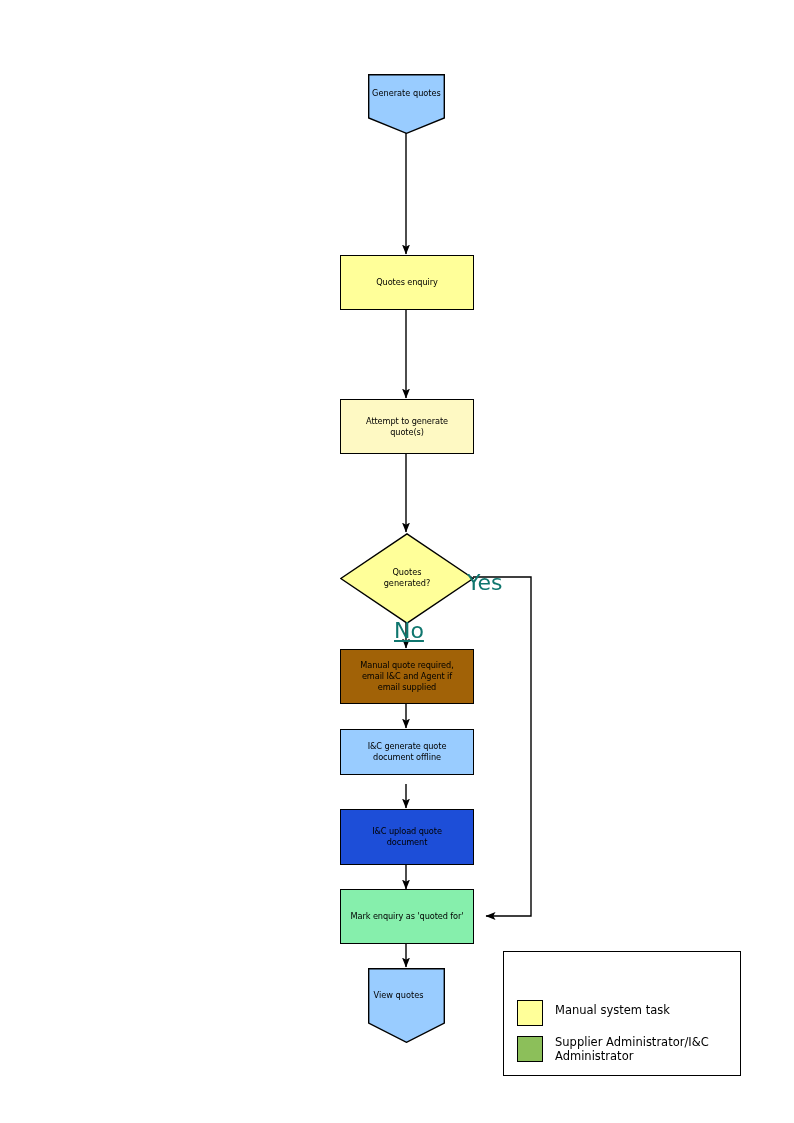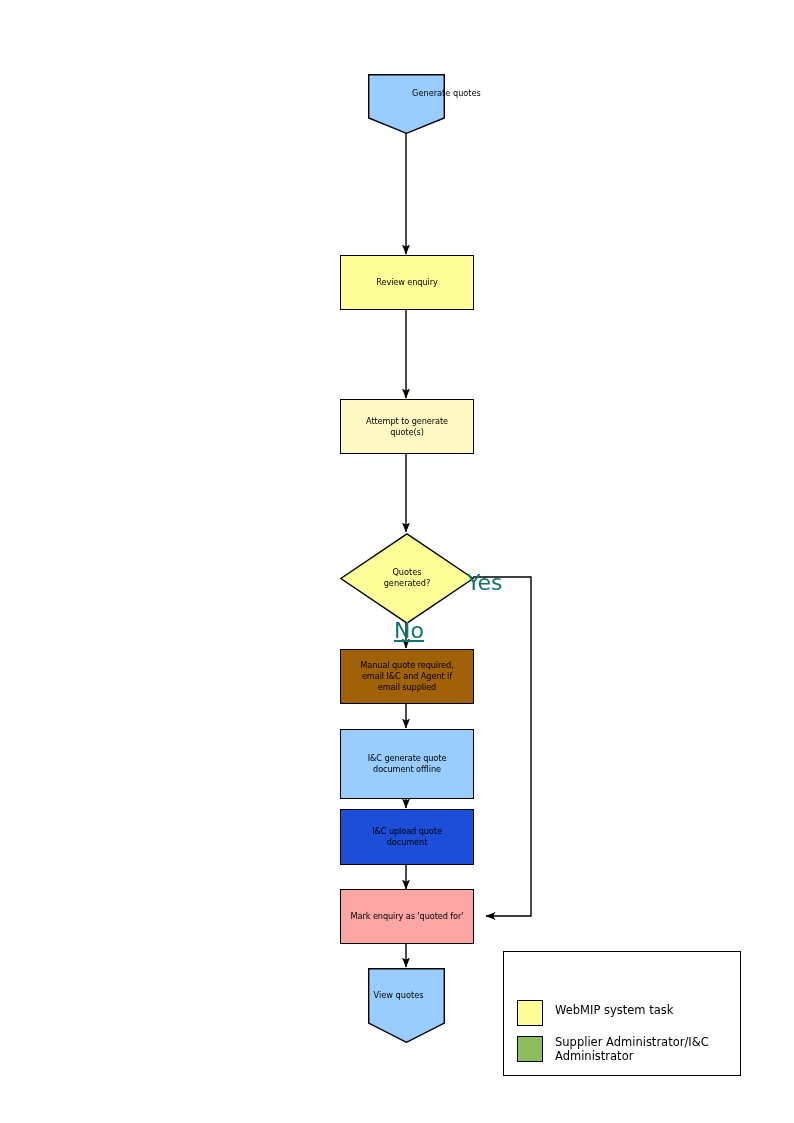--- a/index.html
+++ b/index.html
@@ -143,26 +143,26 @@
     <line x1="406" y1="944" x2="406" y2="967" marker-end="url(#arrow)"></line>
 
     <path d="M473,577 L531,577 L531,916 L486,916" marker-end="url(#arrow)"></path>
   </g>
 </svg>
 
 <div class="pent-wrap" style="left:368px; top:74px; width:77px; height:60px;">
   <svg width="77" height="60" viewBox="0 0 77 60" xmlns="http://www.w3.org/2000/svg">
     <polygon points="0.7,0.7 76.3,0.7 76.3,44 38.5,59.3 0.7,44" fill="#99CCFF" stroke="#000000" stroke-width="1.4"></polygon>
   </svg>
-  <div class="pent-label" style="top:14px;padding-left:40px;">Generate
+  <div class="pent-label" style="top:14px;">Generate
 quotes</div>
 </div>
 
 <div class="node rect" style="left:340px; top:255px; width:134px; height:55px; background:#FFFF99;">
-  <span>Review enquiry</span>
+  <span>Quotes enquiry</span>
 </div>
 
 <div class="node rect" style="left:340px; top:399px; width:134px; height:55px; background:#fef9c3;">
   <span style="white-space:pre-line;">Attempt to generate
 quote(s)</span>
 </div>
 
 <div class="diamond-wrap" style="left:340px; top:533px; width:134px; height:91px;">
   <svg width="134" height="91" viewBox="0 0 134 91" xmlns="http://www.w3.org/2000/svg">
     <polygon points="67,0.8 133.2,45.5 67,90.2 0.8,45.5" fill="#FFFF99" stroke="#000000" stroke-width="1.4"></polygon>
@@ -173,44 +173,44 @@
 
 <div class="branch-label" style="left:467px; top:572px;">Yes</div>
 <div class="branch-label" style="left:394px; top:620px;text-decoration:underline;">No</div>
 
 <div class="node rect" style="left:340px; top:649px; width:134px; height:55px; background:#a16207;">
   <span style="white-space:pre-line;">Manual quote required,
 email I&amp;C and Agent if
 email supplied</span>
 </div>
 
-<div class="node rect" style="left:340px; top:729px; width:134px; height:70px; background:#99CCFF;">
+<div class="node rect" style="left:340px; top:729px; width:134px; height:46px; background:#99CCFF;">
   <span style="white-space:pre-line;">I&amp;C generate quote
 document offline</span>
 </div>
 
 <div class="node rect" style="left:340px; top:809px; width:134px; height:56px; background:#1d4ed8;">
   <span style="white-space:pre-line;">I&amp;C upload quote
 document</span>
 </div>
 
-<div class="node rect" style="left:340px; top:889px; width:134px; height:55px; background:#fca5a5;">
+<div class="node rect" style="left:340px; top:889px; width:134px; height:55px; background:#86efac;">
   <span>Mark enquiry as 'quoted for'</span>
 </div>
 
 <div class="pent-wrap" style="left:368px; top:968px; width:61px; height:75px;">
   <svg width="77" height="75" viewBox="0 0 77 75" xmlns="http://www.w3.org/2000/svg">
     <polygon points="0.7,0.7 76.3,0.7 76.3,55 38.5,74.3 0.7,55" fill="#99CCFF" stroke="#000000" stroke-width="1.4"></polygon>
   </svg>
   <div class="pent-label" style="top:22px;">View quotes</div>
 </div>
 
 <div id="legend">
   <div class="legend-row" style="top:48px;">
     <div class="legend-swatch" style="background:#FFFF99;"></div>
-    <div class="legend-text">WebMIP system task</div>
+    <div class="legend-text">Manual system task</div>
   </div>
   <div class="legend-row" style="top:84px;">
     <div class="legend-swatch" style="background:#8CBF5A;"></div>
     <div class="legend-text" style="padding-top:0;">Supplier Administrator/I&amp;C
 Administrator</div>
   </div>
 </div>
 
 </body></html>

